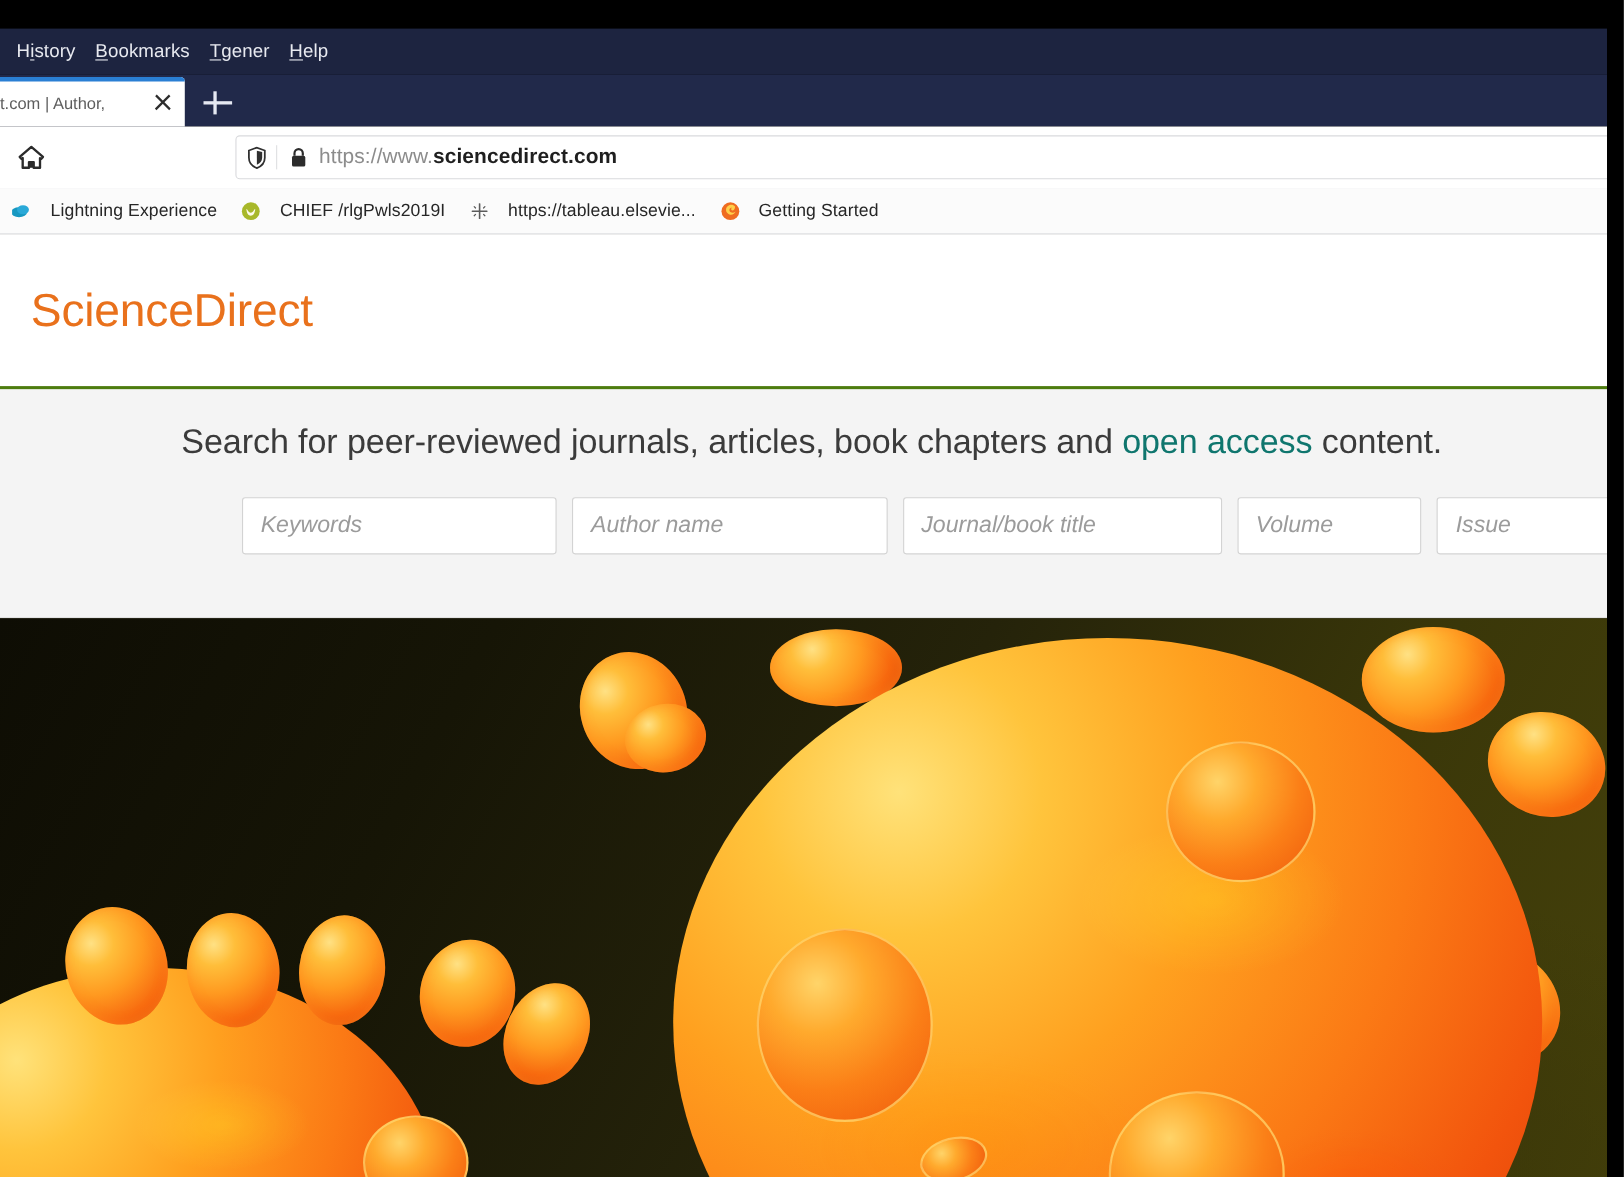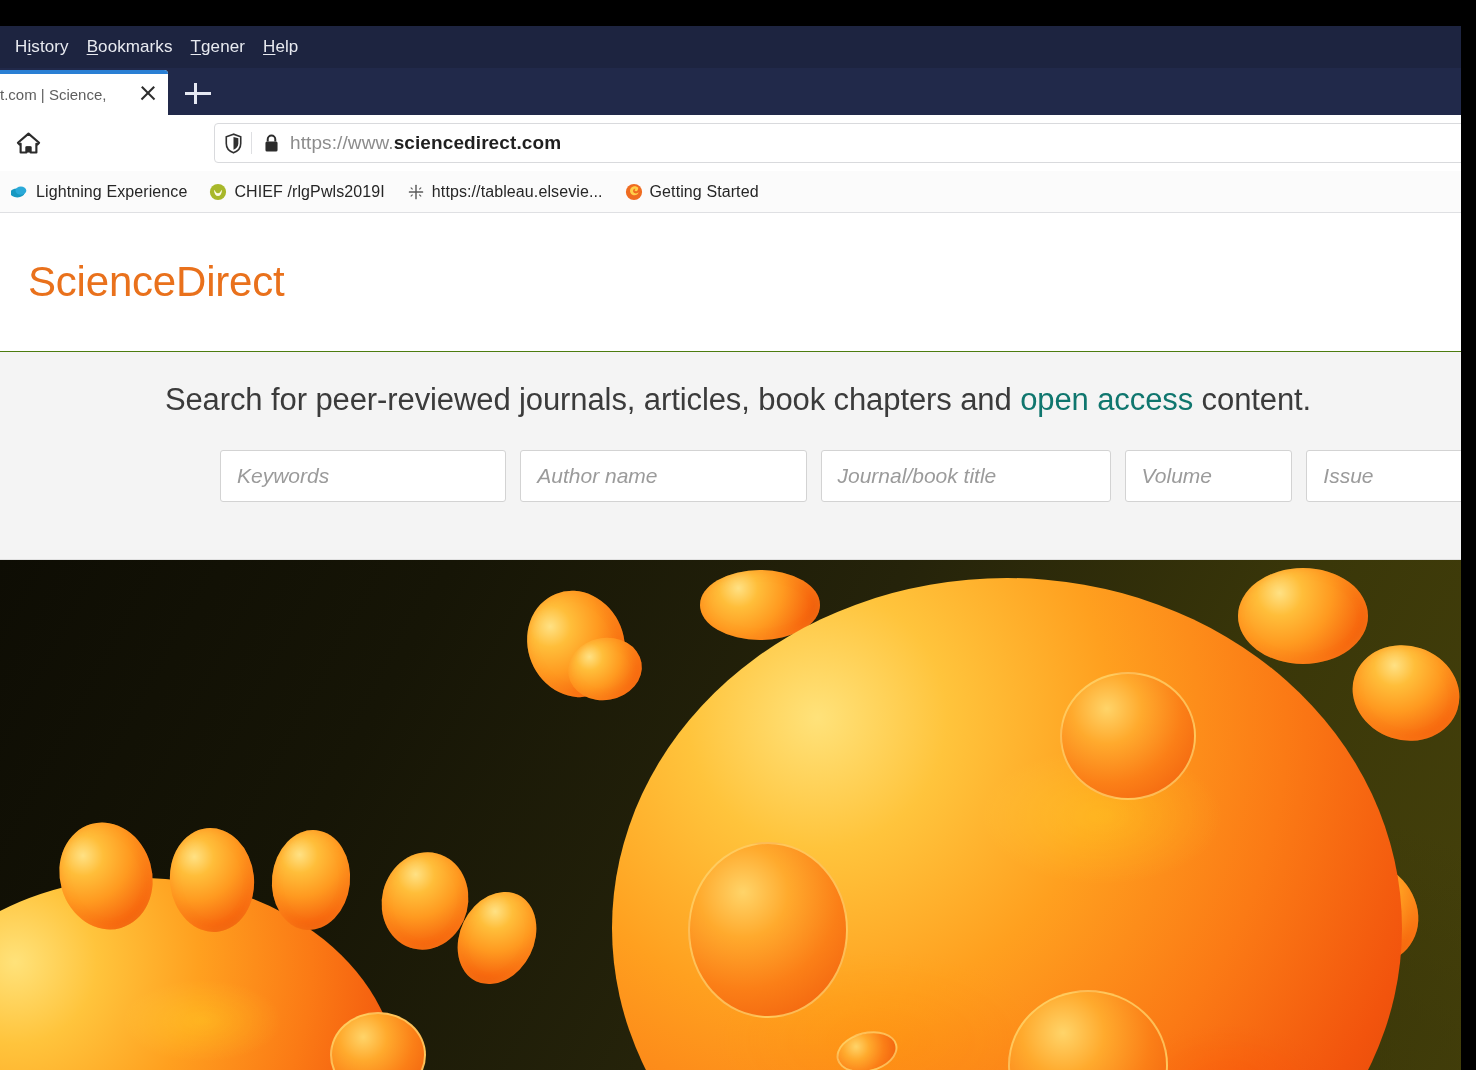--- a/index.html
+++ b/index.html
@@ -157,40 +157,40 @@
     background: #fbfbfb;
     border-bottom: 1px solid #dfe0e3;
     display: flex;
     align-items: center;
     padding-left: 0px;
     box-sizing: border-box;
   }
   .bm {
     display: flex;
     align-items: flex-end;
-    gap: 7px;
+    gap: 17px;
     padding: 2px 11px;
     white-space: nowrap;
     cursor: pointer;
   }
   .bm-label { font-size: 16px; color: #262626; letter-spacing: 0.1px; }
   .bm-ico { width: 18px; height: 18px; flex: 0 0 18px; display:block; }
 
   
   .page {
     position: absolute;
     left: 0; top: 213px;
     width: 1476px; height: 857px;
     background: #ffffff;
     overflow: hidden;
   }
   .sd-header {
     height: 138px;
     background: #ffffff;
-    border-bottom: 1px solid #4d7c0f;
+    border-bottom: 3px solid #4d7c0f;
     display: flex;
     align-items: center;
   }
   .sd-logo {
     margin-left: 28px;
     font-size: 42px;
     color: #e9711c;
     font-weight: 400;
     letter-spacing: -0.2px;
   }
@@ -339,21 +339,21 @@
   <div class="menubar">
     <div class="menu-item"><span>H</span><u>i</u><span>story</span></div>
     <div class="menu-item"><u>B</u><span>ookmarks</span></div>
     <div class="menu-item"><u>T</u><span>gener</span></div>
     <div class="menu-item"><u>H</u><span>elp</span></div>
   </div>
 
   <div class="tabstrip">
     <div class="tab-active">
       <div class="tab-accent"></div>
-      <div class="tab-title">t.com | Science,</div>
+      <div class="tab-title">t.com | Author,</div>
       <div class="tab-close"></div>
     </div>
     <div class="newtab"></div>
   </div>
 
   <div class="navbar">
     <div class="home-btn">
       <svg width="27" height="27" viewBox="0 0 24 24" aria-hidden="true">
         <path d="M12 3.2 2.6 11.3l1.5 1.7L5 12.2V20h5.1v-4.6h3.8V20H19v-7.8l.9.8 1.5-1.7z" fill="none" stroke="#2b2b2b" stroke-width="1.9" stroke-linejoin="round"></path>
         <rect x="10.2" y="14.6" width="3.6" height="5.4" fill="#2b2b2b"></rect>

